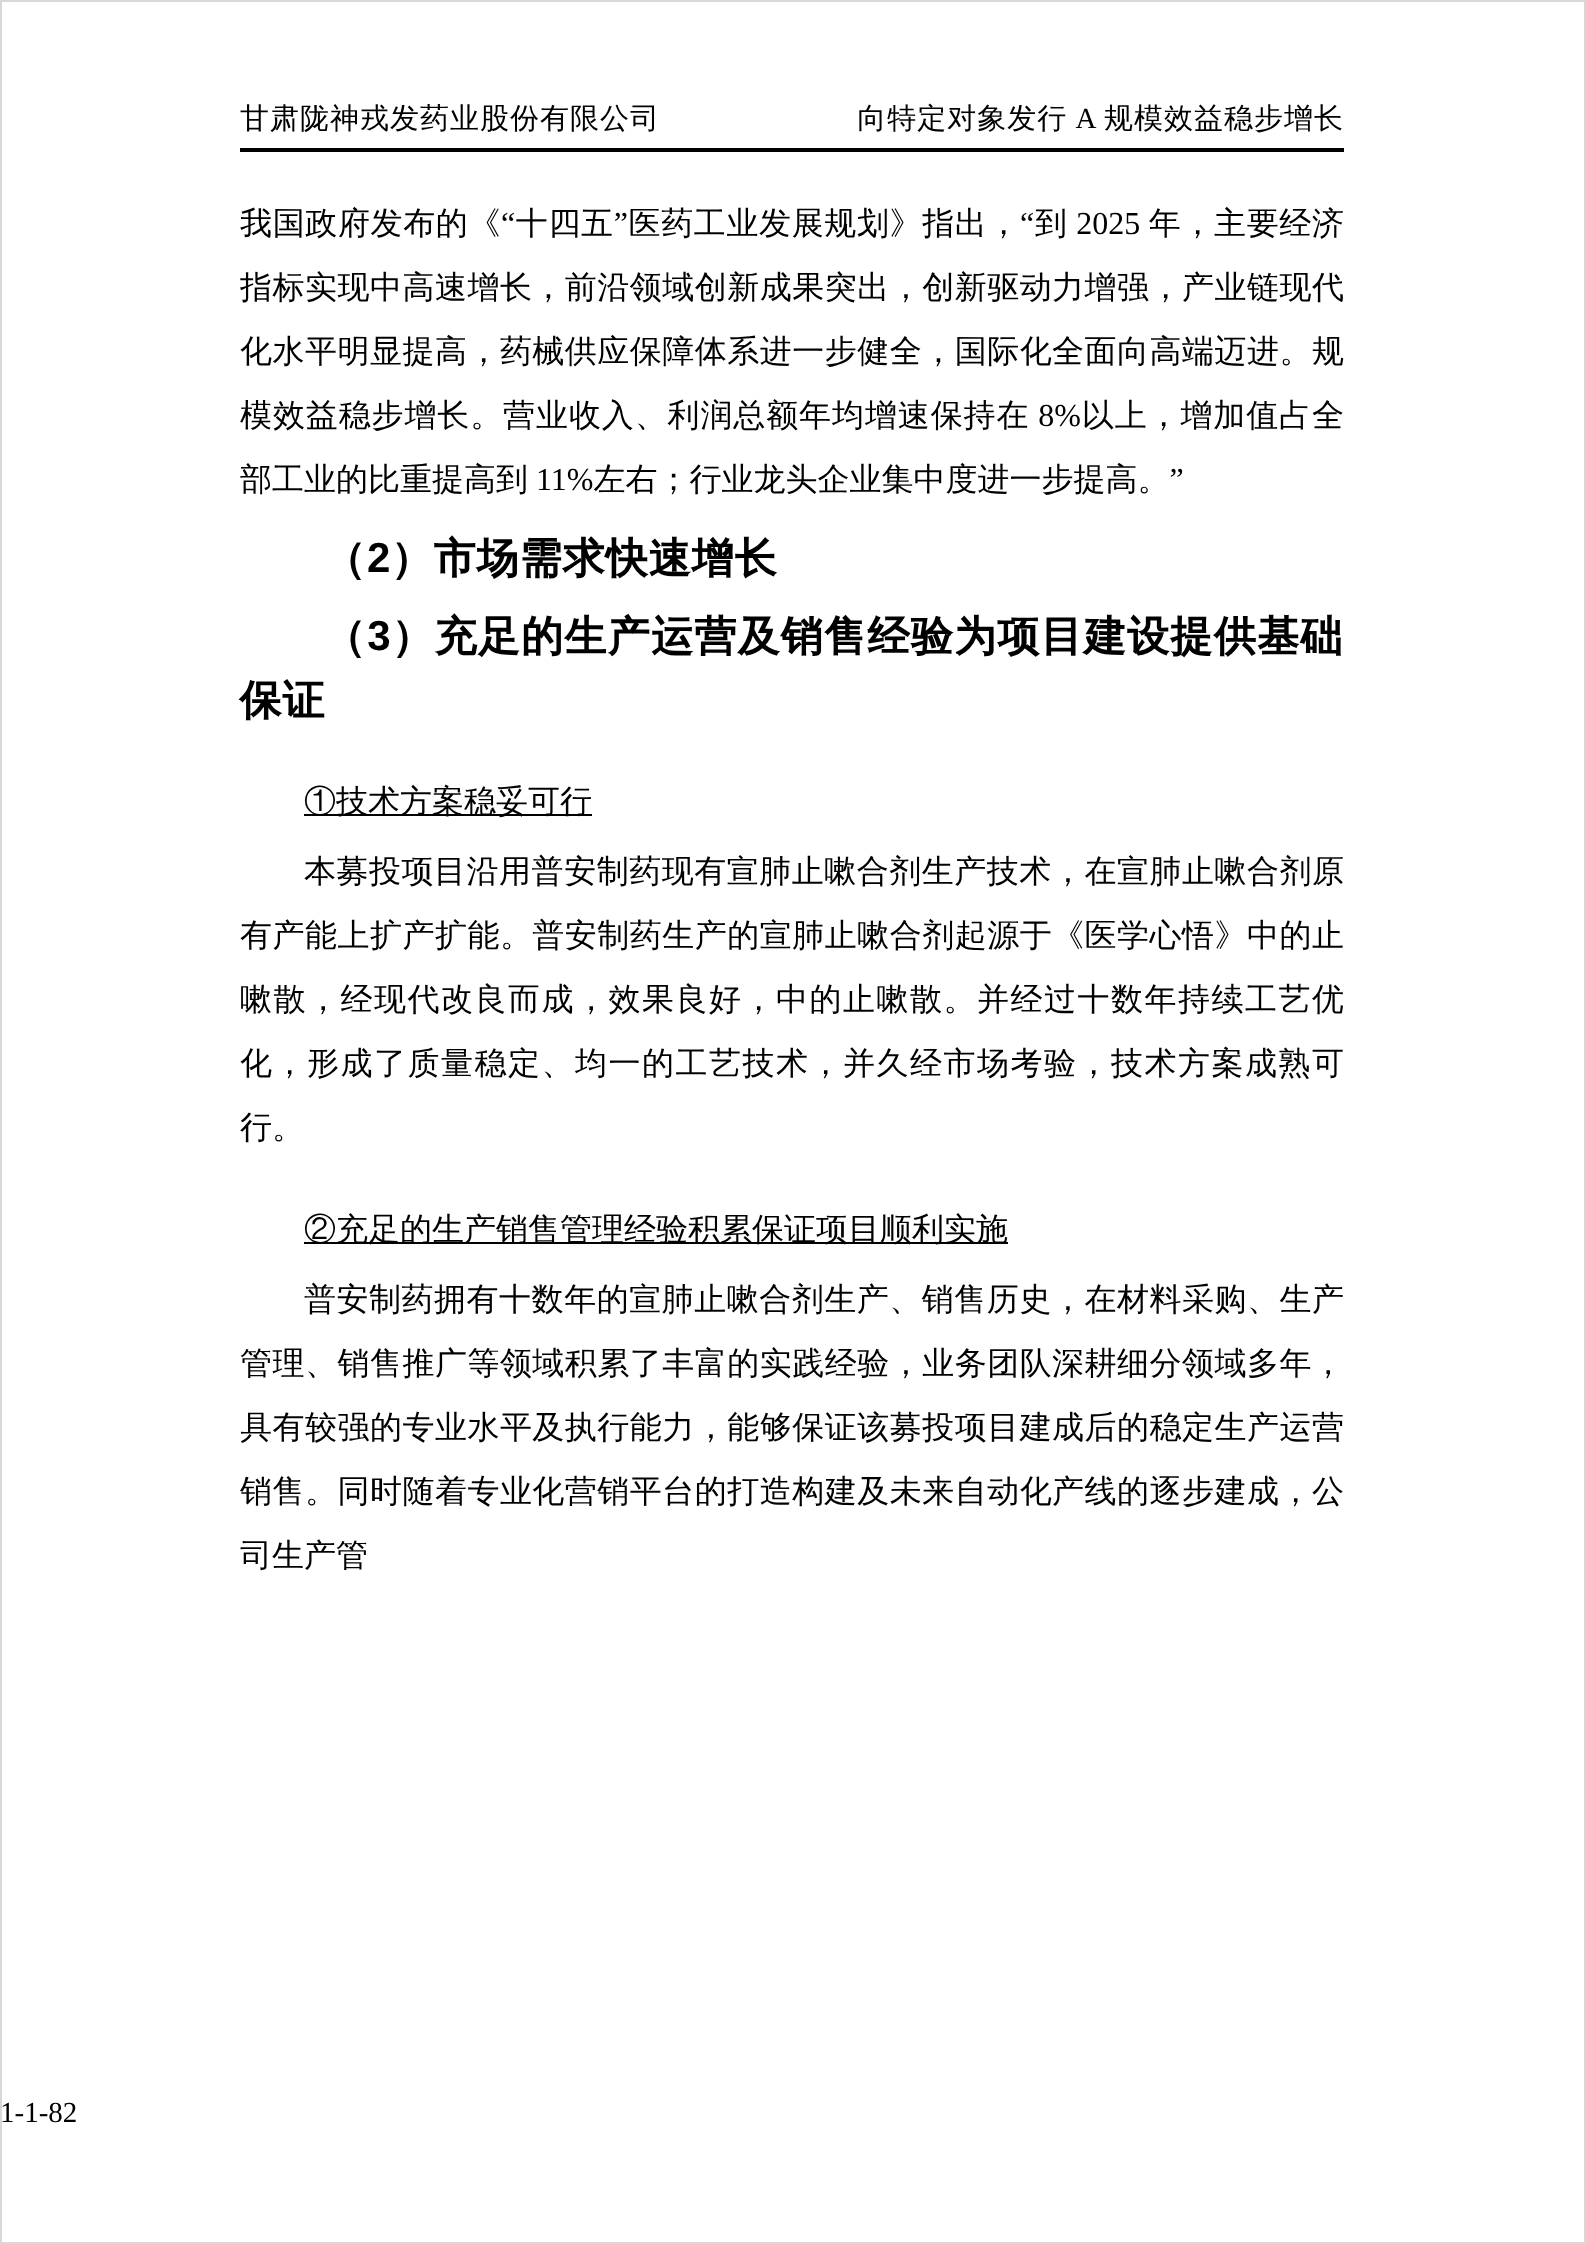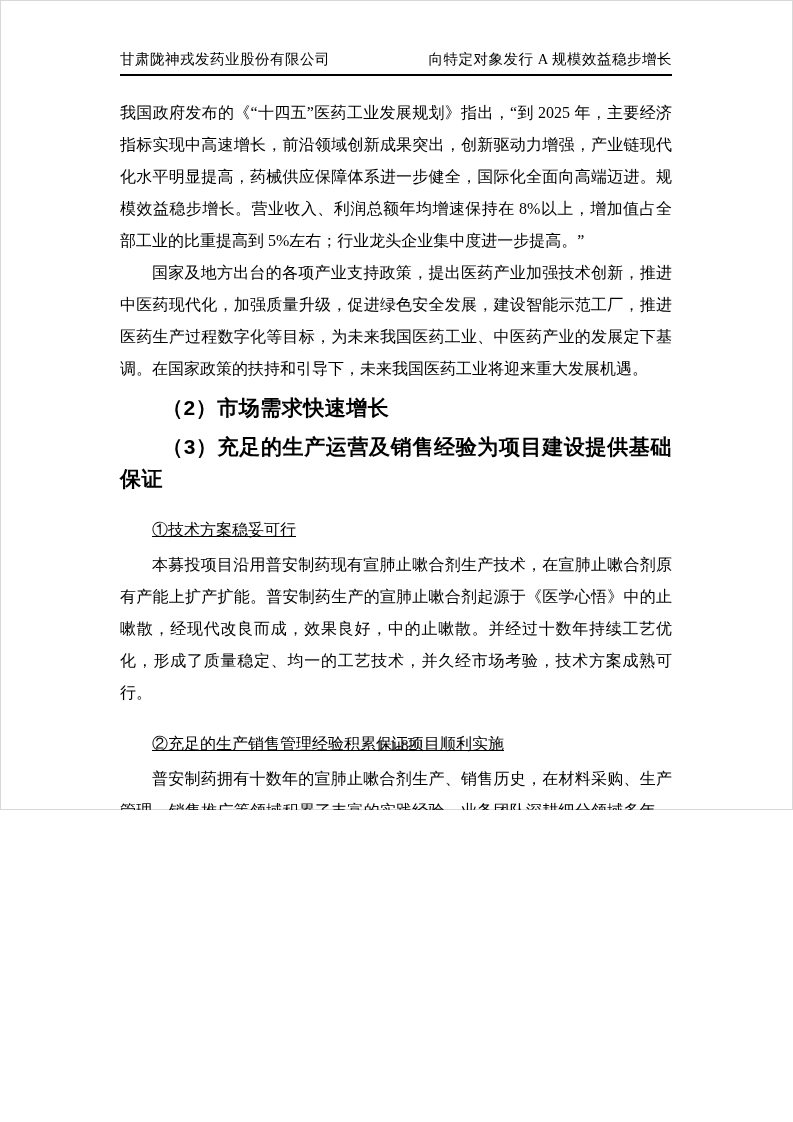--- a/index.html
+++ b/index.html
@@ -3,21 +3,21 @@
 <meta charset="utf-8">
 <style>
   html, body {
     margin: 0;
     padding: 0;
     background: #ffffff;
   }
   .page {
     position: relative;
     width: 793px;
-    height: 810px;
+    height: 1122px;
     background: #ffffff;
     box-shadow: inset 0 0 0 1px #d8d8d8;
     overflow: hidden;
     font-family: "Liberation Serif", "DejaVu Serif", serif;
     color: #000000;
   }
   .header {
     position: absolute;
     top: 50px;
     left: 120px;
@@ -59,37 +59,36 @@
   .doc-body p.sub {
     margin: 19px 0 3px 0;
     text-indent: 2em;
     text-decoration: underline;
   }
   .footer {
     position: absolute;
     bottom: 56px;
     left: 0;
     width: 100%;
-    text-align: center;
+    text-align: left;
     font-size: 14.5px;
   }
 </style>
 </head>
 <body>
 
 <div class="page">
 
   <div class="header">
     <span>甘肃陇神戎发药业股份有限公司</span>
     <span>向特定对象发行 A 规模效益稳步增长</span>
   </div>
 
   <div class="doc-body">
-    <p class="cont">我国政府发布的《“十四五”医药工业发展规划》指出，“到 2025 年，主要经济指标实现中高速增长，前沿领域创新成果突出，创新驱动力增强，产业链现代化水平明显提高，药械供应保障体系进一步健全，国际化全面向高端迈进。规模效益稳步增长。营业收入、利润总额年均增速保持在 8%以上，增加值占全部工业的比重提高到 5%左右；行业龙头企业集中度进一步提高。”</p>
-    <p>国家及地方出台的各项产业支持政策，提出医药产业加强技术创新，推进中医药现代化，加强质量升级，促进绿色安全发展，建设智能示范工厂，推进医药生产过程数字化等目标，为未来我国医药工业、中医药产业的发展定下基调。在国家政策的扶持和引导下，未来我国医药工业将迎来重大发展机遇。</p>
+    <p class="cont">我国政府发布的《“十四五”医药工业发展规划》指出，“到 2025 年，主要经济指标实现中高速增长，前沿领域创新成果突出，创新驱动力增强，产业链现代化水平明显提高，药械供应保障体系进一步健全，国际化全面向高端迈进。规模效益稳步增长。营业收入、利润总额年均增速保持在 8%以上，增加值占全部工业的比重提高到 11%左右；行业龙头企业集中度进一步提高。”</p>
     <h3>（2）市场需求快速增长</h3>
     <h3>（3）充足的生产运营及销售经验为项目建设提供基础保证</h3>
     <p class="sub">①技术方案稳妥可行</p>
     <p>本募投项目沿用普安制药现有宣肺止嗽合剂生产技术，在宣肺止嗽合剂原有产能上扩产扩能。普安制药生产的宣肺止嗽合剂起源于《医学心悟》中的止嗽散，经现代改良而成，效果良好，中的止嗽散。并经过十数年持续工艺优化，形成了质量稳定、均一的工艺技术，并久经市场考验，技术方案成熟可行。</p>
     <p class="sub">②充足的生产销售管理经验积累保证项目顺利实施</p>
     <p>普安制药拥有十数年的宣肺止嗽合剂生产、销售历史，在材料采购、生产管理、销售推广等领域积累了丰富的实践经验，业务团队深耕细分领域多年，具有较强的专业水平及执行能力，能够保证该募投项目建成后的稳定生产运营销售。同时随着专业化营销平台的打造构建及未来自动化产线的逐步建成，公司生产管</p>
   </div>
 
   <div class="footer">
     <span>1-1-82</span>

